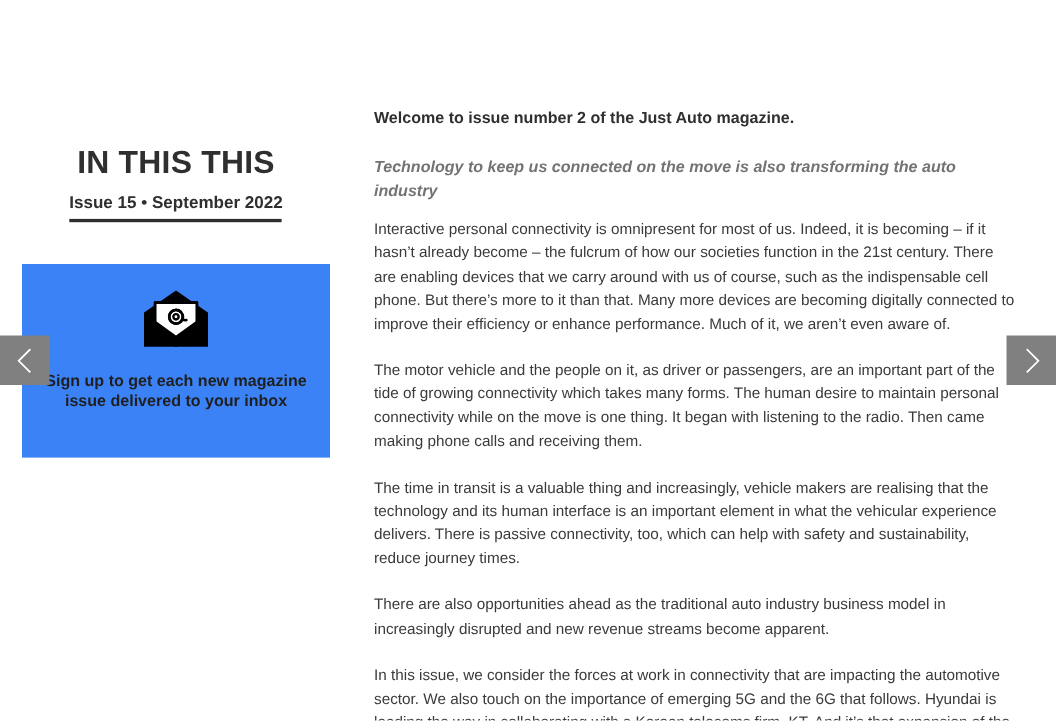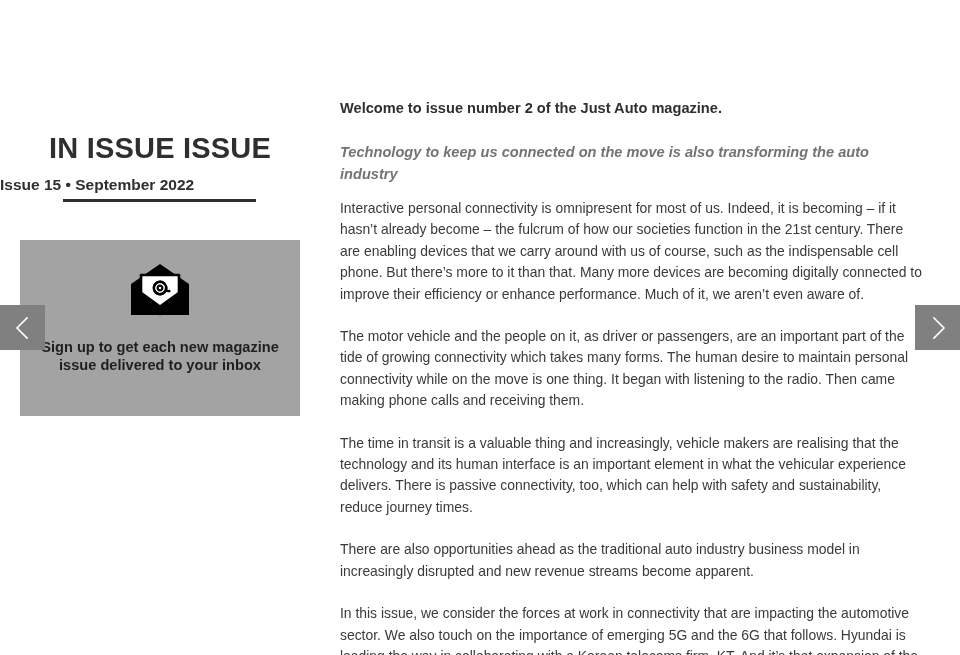--- a/index.html
+++ b/index.html
@@ -44,21 +44,21 @@
     letter-spacing: 0.2px;
     color: #2f2f2f;
     line-height: 1.1;
   }
 
   .issue-sub {
     position: absolute;
     left: 0;
     top: 176px;
     width: 320px;
-    text-align: left;
+    text-align: center;
     font-size: 15.5px;
     font-weight: bold;
     color: #2f2f2f;
     line-height: 1.2;
   }
 
   .issue-rule {
     position: absolute;
     left: 63px;
     top: 199px;
@@ -67,21 +67,21 @@
     background: #2f2f2f;
   }
 
   
   .signup-box {
     position: absolute;
     left: 20px;
     top: 240px;
     width: 280px;
     height: 176px;
-    background: #a3a3a3;
+    background: #3b82f6;
     box-sizing: border-box;
   }
 
   .signup-icon {
     position: absolute;
     left: 0;
     top: 22px;
     width: 280px;
     text-align: center;
     line-height: 0;
@@ -164,21 +164,21 @@
     padding-top: 10px;
   }
 </style>
 </head>
 <body>
 
 <div class="page">
 
   <div class="left-col">
 
-    <div class="issue-title">IN ISSUE ISSUE</div>
+    <div class="issue-title">IN THIS THIS</div>
 
     <div class="issue-sub">Issue 15 • September 2022</div>
 
     <div class="issue-rule"></div>
 
     <div class="signup-box">
 
       <div class="signup-icon">
         <svg width="62" height="56" viewBox="0 0 62 56" aria-hidden="true">
 

